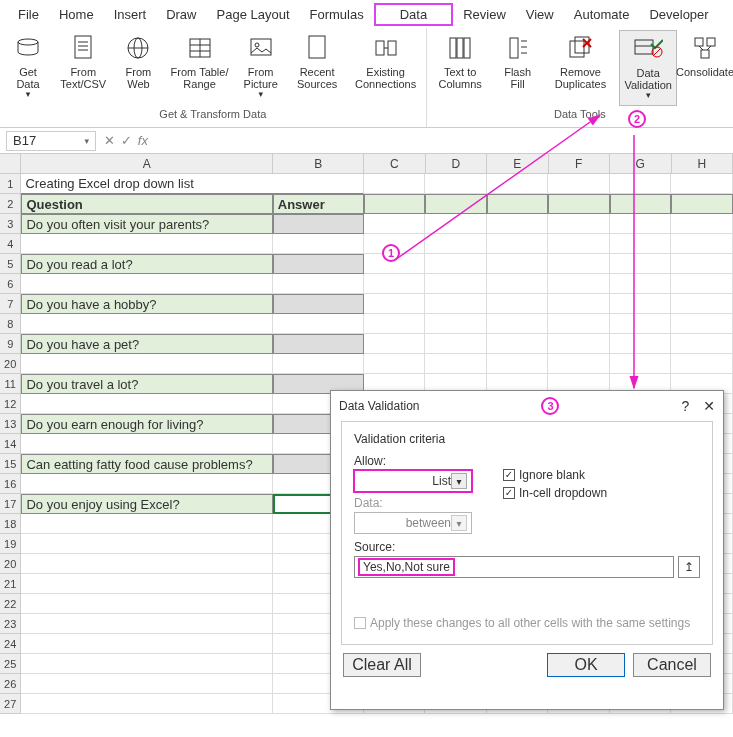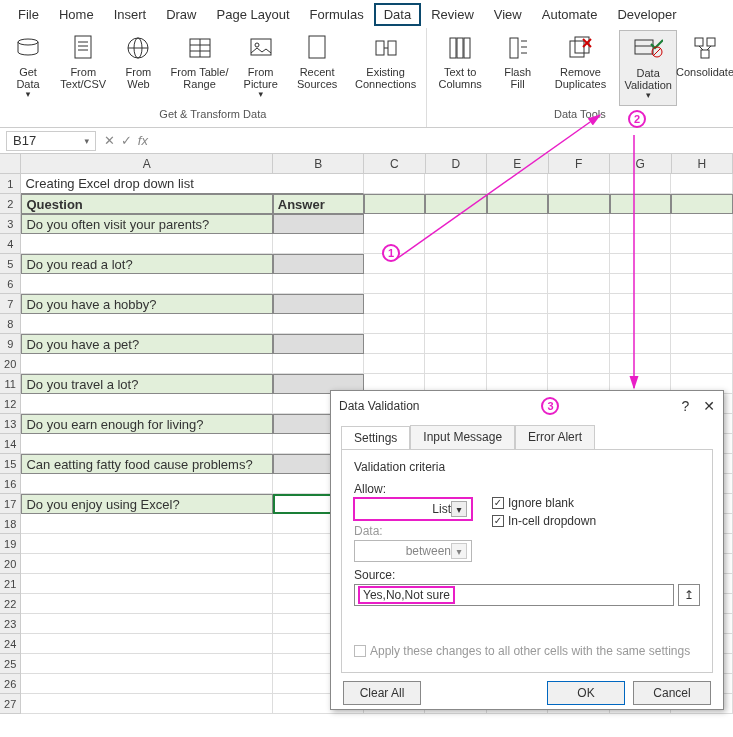--- a/index.html
+++ b/index.html
@@ -1,20 +1,20 @@
 <!DOCTYPE html>
 <html><head>
 <meta charset="utf-8">
 <style>
   * { box-sizing: border-box; margin: 0; padding: 0; }
   body { font-family: "Segoe UI", Arial, sans-serif; font-size: 13px; background: #fff; width: 733px; height: 737px; overflow: hidden; position: relative; color: #333; }
   
   .menu-bar { display: flex; align-items: center; height: 28px; padding: 0 8px; font-size: 13px; }
   .menu-bar span { padding: 4px 10px; cursor: default; }
-  .menu-bar .active { border: 2px solid #0c4a6e; padding: 2px 8px; text-align: right; }
+  .menu-bar .active { border: 2px solid #d946ef; padding: 2px 24px; text-align: right; }
   
   .ribbon { display: flex; border-bottom: 1px solid #ccc; height: 100px; position: relative; }
   .ribbon-group { display: flex; flex-direction: column; align-items: center; padding: 2px 4px; }
   .ribbon-group .items { display: flex; gap: 4px; }
   .ribbon-btn { display: flex; flex-direction: column; align-items: center; justify-content: flex-start; padding: 2px 4px; min-width: 48px; height: 76px; font-size: 11px; text-align: center; line-height: 1.1; }
   .ribbon-btn .icon { width: 32px; height: 32px; margin-bottom: 2px; display: flex; align-items: center; justify-content: center; }
   .ribbon-group-label { font-size: 11px; color: #555; margin-top: 2px; }
   .dv-highlight { background: #eee; border: 1px solid #bbb; }
   
   .formula-bar { display: flex; align-items: center; height: 26px; border-bottom: 1px solid #ccc; background: #fff; }
@@ -52,21 +52,21 @@
   .disabled { color: #999; }
   .select { display: flex; align-items: center; justify-content: flex-end; border: 1px solid #888; height: 22px; padding: 0 4px 0 6px; background: #fff; width: 118px; margin-top: 2px; }
   .select .arrow { width: 16px; height: 16px; background: #eee; border: 1px solid #aaa; display: flex; align-items: center; justify-content: center; font-size: 10px; }
   .hl { outline: 2px solid #e91ec7; outline-offset: -1px; }
   .chk { display: flex; align-items: center; gap: 4px; font-size: 12px; margin-bottom: 4px; }
   .chk .box { width: 12px; height: 12px; border: 1px solid #555; display: flex; align-items: center; justify-content: center; font-size: 10px; line-height: 1; }
   .src-row { display: flex; align-items: flex-start; gap: 4px; margin-top: 2px; }
   .src-input { flex: 1; height: 22px; border: 1px solid #888; padding: 0 4px; display: flex; align-items: center; }
   .src-btn { width: 22px; height: 22px; border: 1px solid #888; display: flex; align-items: center; justify-content: center; font-size: 12px; }
   .dlg-btns { display: flex; justify-content: space-between; align-items: center; padding: 8px 12px; }
-  .btn { min-width: 78px; height: 24px; border: 1px solid #888; background: #f0f0f0; display: flex; align-items: center; justify-content: center; font-size: 12px; }
+  .btn { min-width: 78px; height: 24px; border: 1px solid #888; background: #f0f0f0; display: flex; align-items: center; justify-content: center; font-size: 16px; }
   .btn.primary { border: 1.5px solid #0067c0; }
   
   svg.arrow-svg { position: absolute; pointer-events: none; }
 </style>
 </head>
 <body>
 
 <div class="menu-bar">
   <span>File</span>
   <span>Home</span>
@@ -561,28 +561,23 @@
 
 <div class="dialog">
   <div class="dialog-title">
     <span>Data Validation</span>
     <div class="annot" style="position:relative;left:0;top:0;">3</div>
     <div class="controls">
       <span>?</span>
       <span>✕</span>
     </div>
   </div>
-  <div class="tabs">
-    <div class="tab active">Settings</div>
-    <div class="tab">Input Message</div>
-    <div class="tab">Error Alert</div>
-  </div>
   <div class="tab-body">
     <div>Validation criteria</div>
-    <div style="display:flex;gap:20px;margin-top:4px;">
+    <div style="display:flex;gap:31px;margin-top:4px;">
       <div>
         <div class="fld-label">Allow:</div>
         <div class="select hl">
           <span>List</span>
           <span class="arrow">▾</span>
         </div>
         <div class="fld-label disabled">Data:</div>
         <div class="select" style="opacity:.6">
           <span>between</span>
           <span class="arrow">▾</span>

